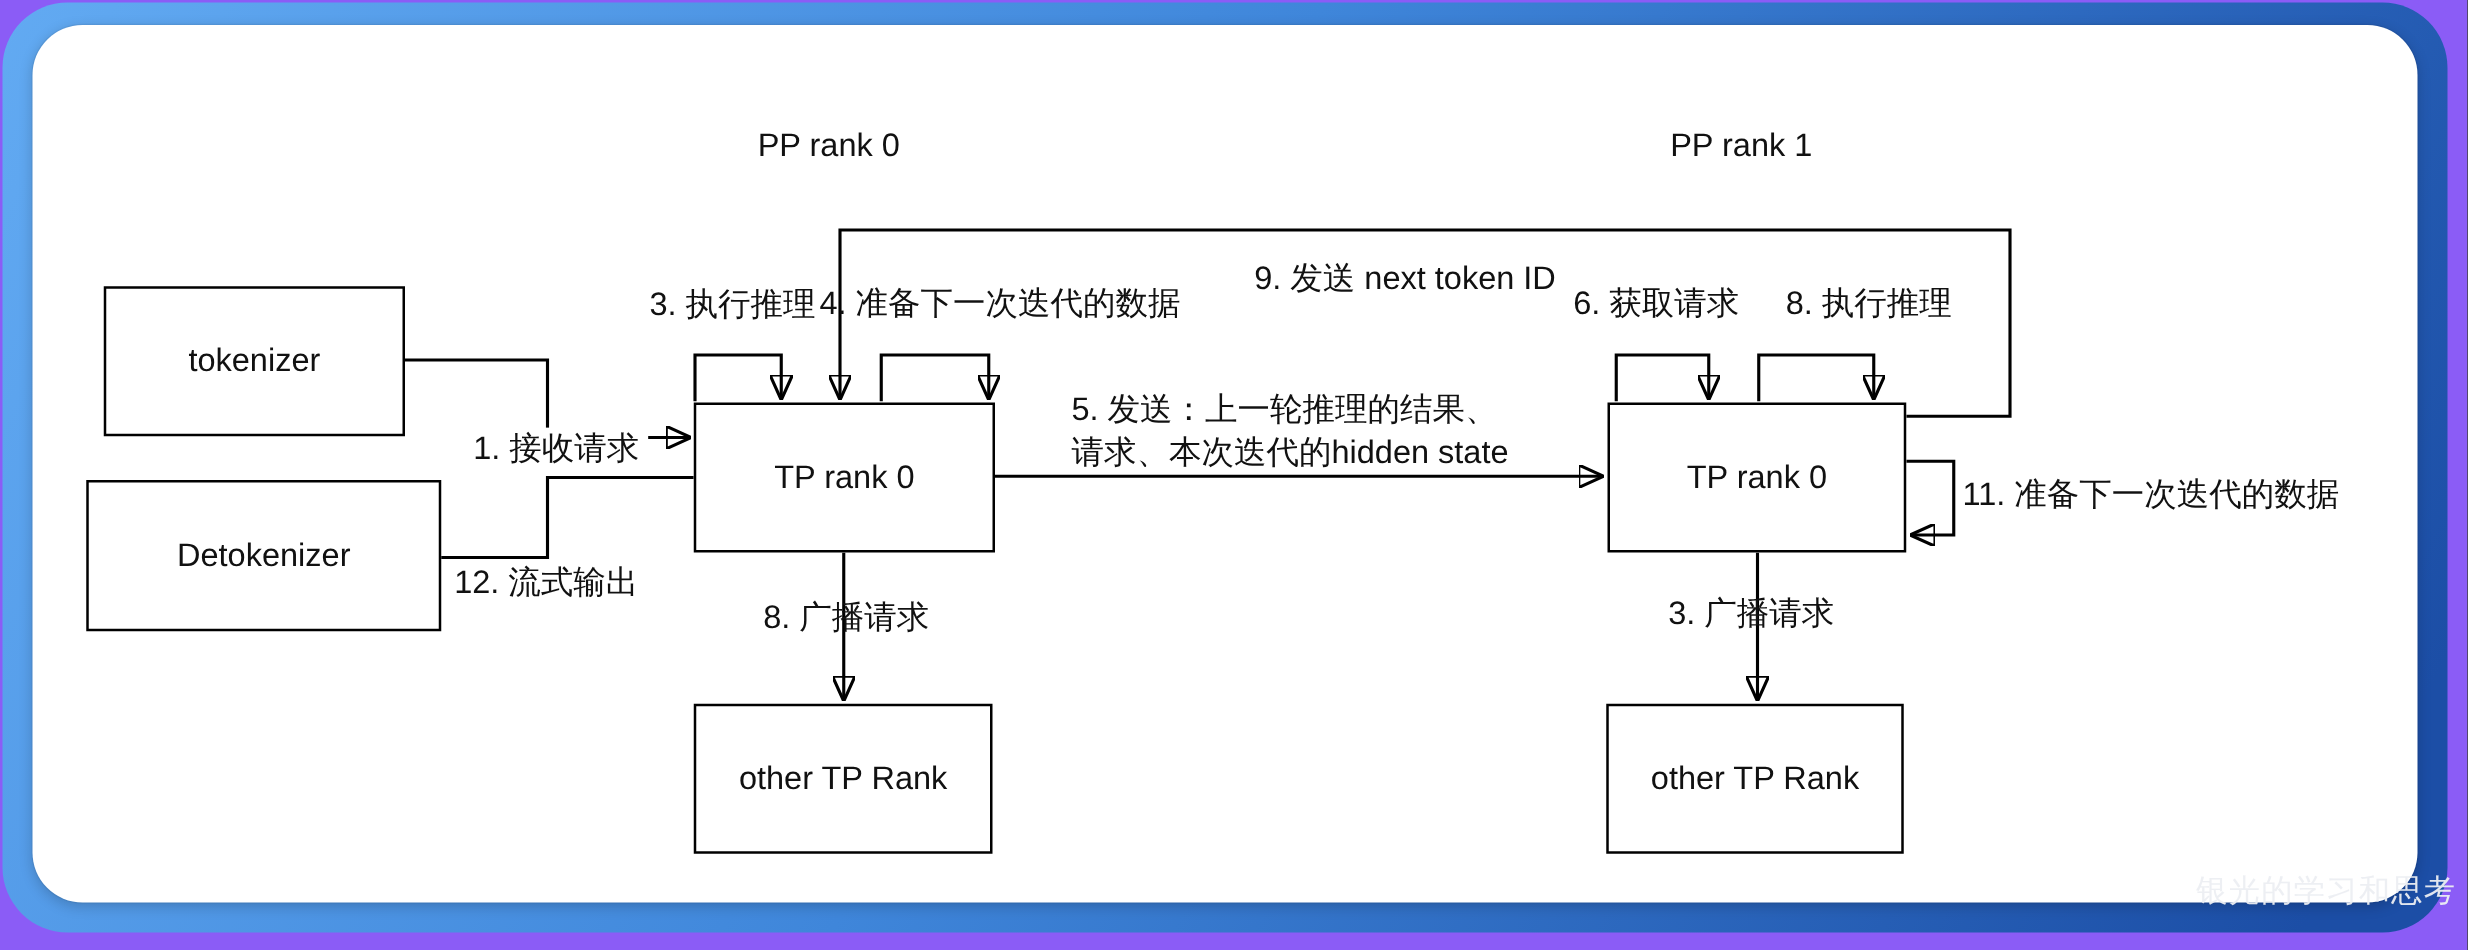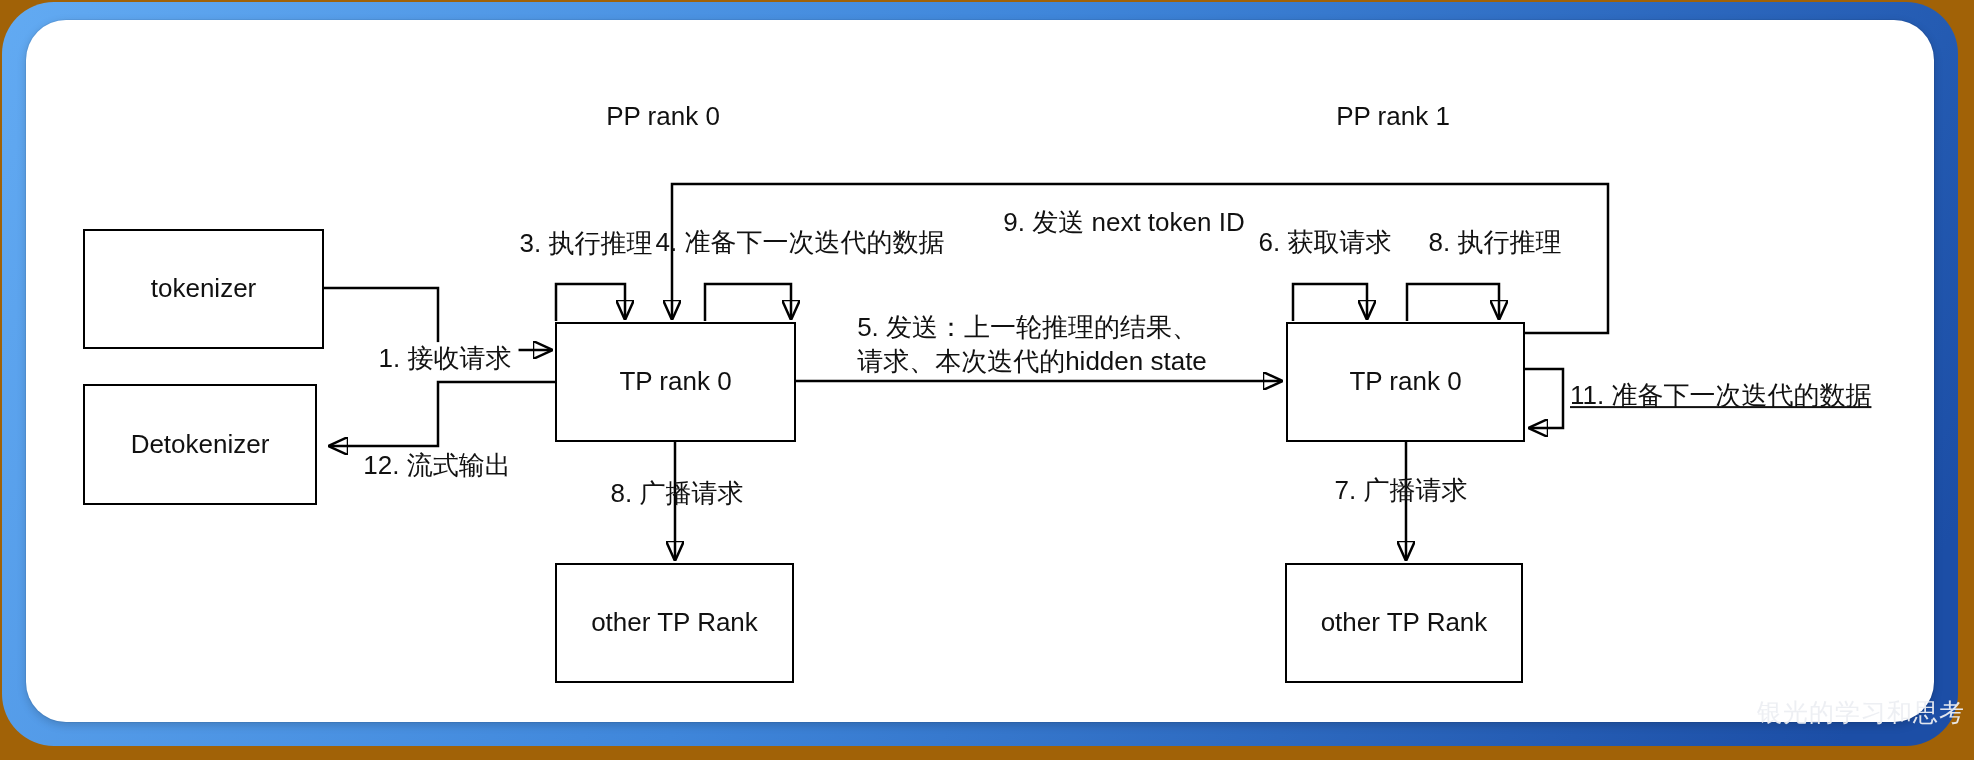--- a/index.html
+++ b/index.html
@@ -1,17 +1,17 @@
 <!DOCTYPE html>
 <html><head>
 <meta charset="utf-8">
 <style>
   html,body{margin:0;padding:0;background:#000;}
   .canvas{
-    position:relative;width:1974px;height:760px;overflow:hidden;background:#a16207;
+    position:relative;width:1974px;height:760px;overflow:hidden;background:#8b5cf6;
     font-family:"Liberation Sans","DejaVu Sans",sans-serif;color:#111;
   }
   .frame{
     position:absolute;left:2px;top:2px;width:1956px;height:744px;border-radius:52px;
     background:linear-gradient(118deg,#62aaf2 0%,#3f86da 45%,#1c4ea6 95%);
   }
   .card{
     position:absolute;left:26px;top:20px;width:1908px;height:702px;border-radius:40px;
     background:#fff;box-shadow:0 0 0 1px rgba(0,0,0,0.05),0 3px 10px rgba(0,0,0,0.18);
     z-index:1;
@@ -21,21 +21,21 @@
   .box{
     position:absolute;background:#fff;border:2.5px solid #000;box-sizing:border-box;
     display:flex;align-items:center;justify-content:center;
     font-size:26px;line-height:1.2;z-index:3;
   }
   .lbl{
     position:absolute;transform:translate(-50%,-50%);white-space:nowrap;
     font-size:26px;line-height:1.3;z-index:4;
   }
   .lbl.bg{background:#fff;padding:0 7px;margin-top:39px;}
-  .lbl.left-anchor{transform:translate(0,-50%);text-decoration:underline;}
+  .lbl.left-anchor{transform:translate(0,-50%);}
   .lbl.center2{}
   .heading{
     position:absolute;transform:translate(-50%,-50%);white-space:nowrap;
     font-size:26px;z-index:4;
   }
   .watermark{
     position:absolute;left:1845px;top:712px;transform:translate(-50%,-50%);
     font-size:25px;font-weight:500;letter-spacing:1px;color:rgba(236,238,242,0.95);
     white-space:nowrap;z-index:6;margin-left:16px;
   }
@@ -64,36 +64,36 @@
     <path d="M 1293 321 V 284 H 1367 V 318" marker-end="url(#arrow)"></path>
     <path d="M 1407 321 V 284 H 1499 V 318" marker-end="url(#arrow)"></path>
     <path d="M 796 381 H 1281" marker-end="url(#arrow)"></path>
     <path d="M 1525 369 H 1563 V 428 H 1530" marker-end="url(#arrow)"></path>
   </svg>
 
   <div class="heading" style="left:663px;top:116px">PP rank 0</div>
   <div class="heading" style="left:1393px;top:116px">PP rank 1</div>
 
   <div class="box" style="left:83px;top:229px;width:241px;height:120px">tokenizer</div>
-  <div class="box" style="left:83px;top:384px;width:234px;height:121px">Detokenizer</div>
+  <div class="box" style="left:69px;top:384px;width:284px;height:121px">Detokenizer</div>
   <div class="box" style="left:555px;top:322px;width:241px;height:120px">TP rank 0</div>
   <div class="box" style="left:555px;top:563px;width:239px;height:120px">other TP Rank</div>
   <div class="box" style="left:1286px;top:322px;width:239px;height:120px">TP rank 0</div>
   <div class="box" style="left:1285px;top:563px;width:238px;height:120px">other TP Rank</div>
 
   <div class="lbl bg" style="left:445px;top:320px">1. 接收请求</div>
   <div class="lbl" style="left:677px;top:494px">8. 广播请求</div>
   <div class="lbl" style="left:586px;top:244px">3. 执行推理</div>
   <div class="lbl" style="left:800px;top:243px">4. 准备下一次迭代的数据</div>
   <div class="lbl center2" style="left:1032px;top:345px">
     <div>5. 发送：上一轮推理的结果、</div>
     <div>请求、本次迭代的hidden state</div>
   </div>
   <div class="lbl" style="left:1325px;top:243px">6. 获取请求</div>
-  <div class="lbl" style="left:1401px;top:491px">7. 广播请求</div>
+  <div class="lbl" style="left:1401px;top:491px">3. 广播请求</div>
   <div class="lbl" style="left:1495px;top:243px">8. 执行推理</div>
   <div class="lbl bg" style="left:1124px;top:184px">9. 发送 next token ID</div>
   <div class="lbl bg" style="left:437px;top:427px">12. 流式输出</div>
   <div class="lbl left-anchor" style="left:1570px;top:396px">11. 准备下一次迭代的数据</div>
 
   <div class="watermark">银光的学习和思考</div>
 
 </div>
 
 </body></html>

